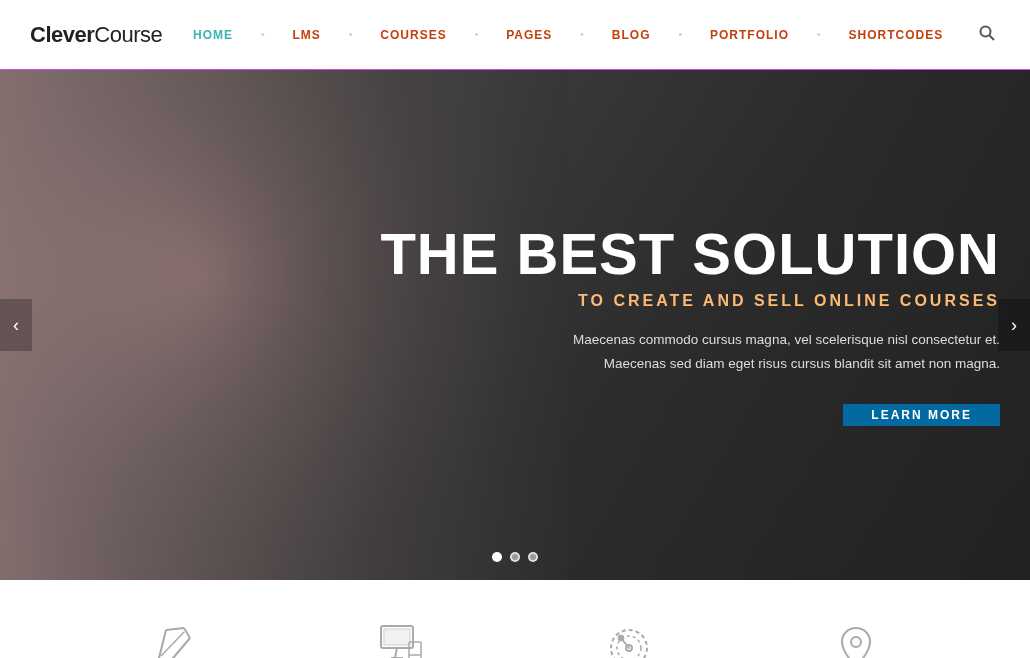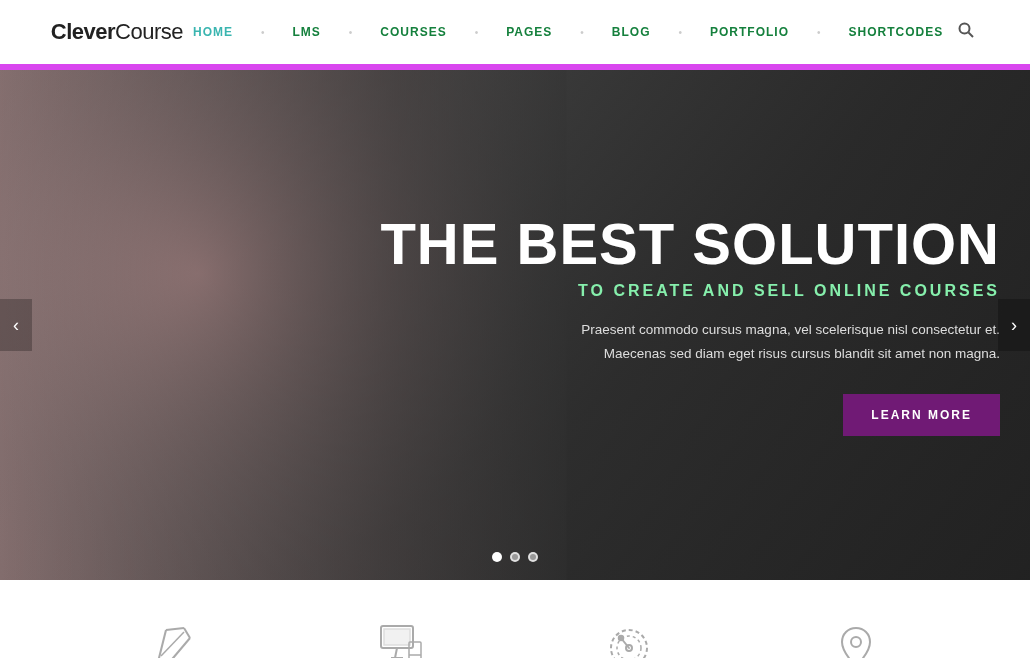--- a/index.html
+++ b/index.html
@@ -2,44 +2,44 @@
 <html><head>
   <meta charset="utf-8">
   <style>
     * { margin: 0; padding: 0; box-sizing: border-box; }
     body { font-family: 'Arial', sans-serif; width: 1030px; overflow-x: hidden; background: #fff; }
 
     
     header {
       display: flex;
       align-items: center;
-      justify-content: center;
+      justify-content: space-between;
       padding: 0 30px;
       height: 70px;
       background: #fff;
-      border-bottom: 6px solid #d946ef;
+      border-bottom: 1px solid #d946ef;
     }
     .logo {
       font-size: 22px;
       font-weight: 400;
       color: #222;
       letter-spacing: -0.5px;
     }
     .logo span { font-weight: 700; }
     nav {
       display: flex;
       align-items: center;
       gap: 16px;
     }
     nav a {
       text-decoration: none;
       font-size: 12px;
       font-weight: 700;
       letter-spacing: 1px;
-      color: #15803d;
+      color: #c2410c;
       padding: 0 10px;
       text-transform: uppercase;
     }
     nav a.active { color: #3ab5b0; }
     nav .dot {
       color: #ccc;
       font-size: 10px;
       padding: 0 2px;
     }
     .search-icon-btn {
@@ -100,37 +100,37 @@
       font-weight: 900;
       color: #fff;
       line-height: 1.05;
       text-transform: uppercase;
       letter-spacing: 1px;
       margin-bottom: 7px;
     }
     .hero-subtitle {
       font-size: 16px;
       font-weight: 600;
-      color: #86efac;
+      color: #fdba74;
       letter-spacing: 3px;
       text-transform: uppercase;
       margin-bottom: 18px;
     }
     .hero-desc {
       font-size: 13.5px;
       color: #ddd;
       line-height: 1.8;
       margin-bottom: 28px;
       max-width: 480px;
     }
     .hero-btn {
-      background: #701a75;
+      background: #0369a1;
       color: #fff;
       border: none;
-      padding: 14px 28px;
+      padding: 4px 28px;
       font-size: 12px;
       font-weight: 700;
       letter-spacing: 2px;
       text-transform: uppercase;
       cursor: pointer;
     }
 
     
     .slider-arrow {
       position: absolute;
@@ -247,21 +247,21 @@
     </svg>
   </div>
   <div class="hero-overlay"></div>
 
   <button class="slider-arrow left">‹</button>
 
   <div class="hero-content">
     <h1 class="hero-title">THE BEST SOLUTION</h1>
     <p class="hero-subtitle">TO CREATE AND SELL ONLINE COURSES</p>
     <p class="hero-desc">
-      <span>Praesent commodo cursus magna, vel scelerisque nisl consectetur et.</span><br>
+      <span>Maecenas commodo cursus magna, vel scelerisque nisl consectetur et.</span><br>
       <span>Maecenas sed diam eget risus cursus blandit sit amet non magna.</span>
     </p>
     <button class="hero-btn">LEARN MORE</button>
   </div>
 
   <button class="slider-arrow right">›</button>
 
   <div class="slider-dots">
     <div class="slider-dot active"></div>
     <div class="slider-dot"></div>

